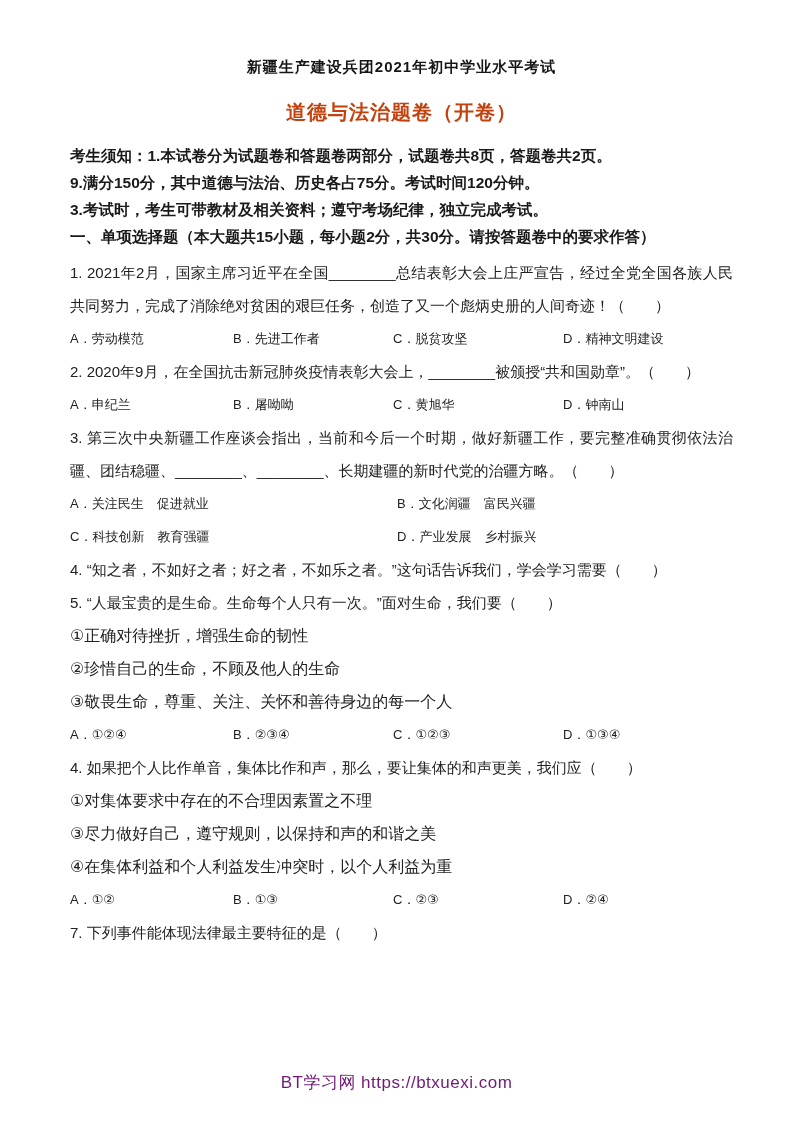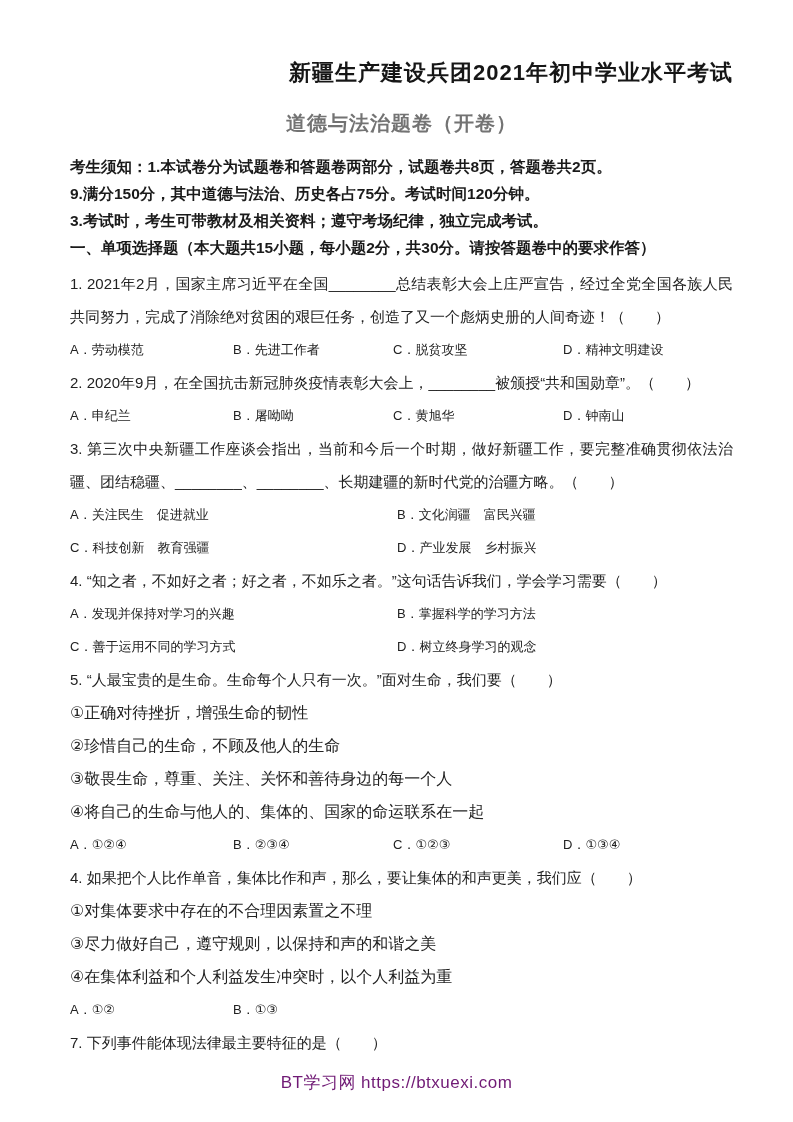--- a/index.html
+++ b/index.html
@@ -13,32 +13,32 @@
     overflow: hidden;
   }
   .page {
     position: relative;
     width: 793px;
     height: 1122px;
     background: #ffffff;
     padding: 58px 60px 0 70px;
   }
   .doc-title {
-    text-align: right;
-    font-size: 22px;
+    text-align: center;
+    font-size: 15px;
     font-weight: bold;
     color: #161616;
     letter-spacing: 1px;
     margin-bottom: 22px;
   }
   .doc-subtitle {
     text-align: center;
     font-size: 20px;
     font-weight: bold;
-    color: #737373;
+    color: #c2410c;
     letter-spacing: 1px;
     margin-bottom: 16px;
   }
   .notices p {
     font-size: 15.5px;
     font-weight: bold;
     color: #1a1a1a;
     line-height: 27px;
     text-align: justify;
   }
@@ -122,50 +122,45 @@
     <div class="options cols-2">
       <span class="opt">A．关注民生　促进就业</span>
       <span class="opt">B．文化润疆　富民兴疆</span>
       <span class="opt">C．科技创新　教育强疆</span>
       <span class="opt">D．产业发展　乡村振兴</span>
     </div>
   </div>
 
   <div class="question">
     <p class="stem">4. “知之者，不如好之者；好之者，不如乐之者。”这句话告诉我们，学会学习需要（　　）</p>
-    <div class="options cols-2">
-      <span class="opt">A．发现并保持对学习的兴趣</span>
-      <span class="opt">B．掌握科学的学习方法</span>
-      <span class="opt">C．善于运用不同的学习方式</span>
-      <span class="opt">D．树立终身学习的观念</span>
-    </div>
   </div>
 
   <div class="question">
     <p class="stem">5. “人最宝贵的是生命。生命每个人只有一次。”面对生命，我们要（　　）</p>
     <p class="subitem">①正确对待挫折，增强生命的韧性</p>
     <p class="subitem">②珍惜自己的生命，不顾及他人的生命</p>
     <p class="subitem">③敬畏生命，尊重、关注、关怀和善待身边的每一个人</p>
-    <p class="subitem">④将自己的生命与他人的、集体的、国家的命运联系在一起</p>
     <div class="options cols-4">
       <span class="opt">A．①②④</span>
       <span class="opt">B．②③④</span>
       <span class="opt">C．①②③</span>
       <span class="opt">D．①③④</span>
     </div>
   </div>
 
   <div class="question">
     <p class="stem">4. 如果把个人比作单音，集体比作和声，那么，要让集体的和声更美，我们应（　　）</p>
     <p class="subitem">①对集体要求中存在的不合理因素置之不理</p>
     <p class="subitem">③尽力做好自己，遵守规则，以保持和声的和谐之美</p>
     <p class="subitem">④在集体利益和个人利益发生冲突时，以个人利益为重</p>
     <div class="options cols-4">
       <span class="opt">A．①②</span>
       <span class="opt">B．①③</span>
+      <span class="opt">C．②③</span>
+      <span class="opt">D．②④</span>
     </div>
   </div>
 
   <div class="question">
     <p class="stem">7. 下列事件能体现法律最主要特征的是（　　）</p>
   </div>
 
   <div class="watermark">BT学习网 https://btxuexi.com</div>
 
 </div>

